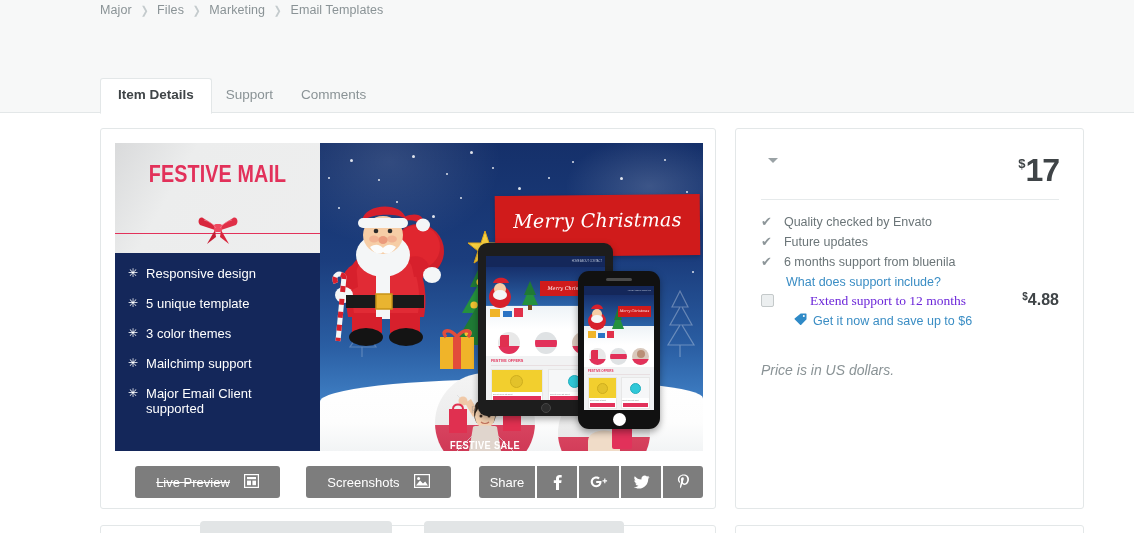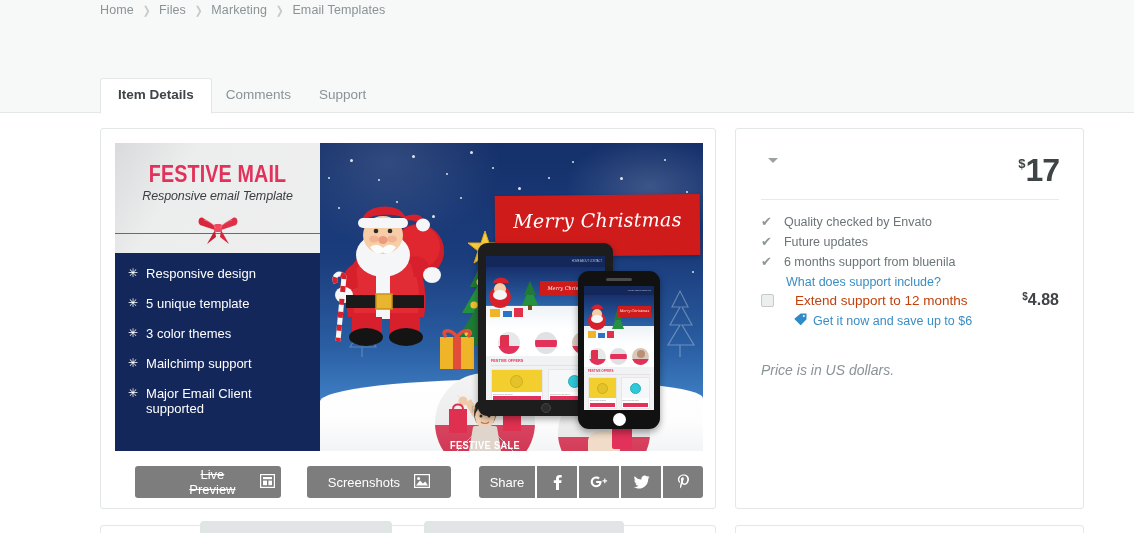--- a/index.html
+++ b/index.html
@@ -204,21 +204,21 @@
   
   .actions {
     position: absolute; left: 14px; top: 337px; width: 588px; height: 32px;
     display: flex; align-items: center;
   }
   .btn-grey {
     background: #7d7d7d; color: #ffffff; border: none; border-radius: 3px;
     height: 32px; display: inline-flex; align-items: center; justify-content: center;
     gap: 14px; font-size: 13px; cursor: pointer; font-family: "Liberation Sans", sans-serif;
   }
-  #live-preview-btn { width: 150px; margin-left: 20px; padding-left: 44px; }
+  #live-preview-btn { width: 150px; margin-left: 20px; }
   #live-preview-btn .lbl { text-decoration: line-through; }
   #screenshots-btn { width: 150px; margin-left: 26px; }
   .share-group { display: flex; margin-left: 28px; gap: 2px; }
   .share-lbl {
     background: #7d7d7d; color: #fff; height: 32px; width: 56px;
     display: inline-flex; align-items: center; justify-content: center;
     font-size: 13px; border-radius: 3px 0 0 3px;
   }
   .share-ico {
     background: #7d7d7d; color: #fff; height: 32px; width: 40px;
@@ -263,21 +263,21 @@
   }
 
   .extend-row {
     position: absolute; left: 25px; top: 162px; right: 24px; height: 22px;
     display: flex; align-items: flex-start;
   }
   .cbx {
     width: 13px; height: 13px; border: 1px solid #c4c9ca; background: #eceff0;
     border-radius: 2px; margin-top: 3px; cursor: pointer; flex: 0 0 auto;
   }
-  .extend-lbl { font-size: 13.5px; color: #c2410c; margin-left: 21px; line-height: 20px; }
+  .extend-lbl { font-size: 13.5px; color: #6d28d9; margin-left: 36px; line-height: 20px; font-family: Liberation Serif, serif; }
   .price-small {
     position: absolute; right: 0; top: 0; font-size: 16px; font-weight: bold; color: #3f4447;
   }
   .price-small .cur { font-size: 10px; vertical-align: 5px; }
   .save-link {
     position: absolute; left: 58px; top: 184px; font-size: 12.5px; color: #3a8dc4;
     cursor: pointer; display: flex; align-items: center; gap: 6px;
   }
   .tag-ico { color: #2f8ac7; font-size: 12px; }
 
@@ -319,44 +319,43 @@
   }
 </style>
 </head>
 <body>
 
 <div class="page">
 
   <div class="header-band"></div>
 
   <div class="breadcrumb">
-    <span class="crumb">Home</span>
+    <span class="crumb">Major</span>
     <span class="sep">❯</span>
     <span class="crumb">Files</span>
     <span class="sep">❯</span>
     <span class="crumb">Marketing</span>
     <span class="sep">❯</span>
     <span class="crumb">Email Templates</span>
   </div>
 
 
   <div class="tabs">
     <div class="tab active">Item Details</div>
+    <div class="tab">Support</div>
     <div class="tab">Comments</div>
-    <div class="tab">Support</div>
   </div>
 
   <div class="left-card">
 
     <div class="preview-wrap">
 
       <div class="promo-left">
         <div class="promo-head">
           <div class="brand-title">FESTIVE MAIL</div>
-          <div class="brand-sub">Responsive email Template</div>
           <div class="divider-line"></div>
           <div class="bow">
             <svg viewBox="0 0 42 36" width="42" height="36">
               <path d="M20 16 L6 7 C2 5 0 11 3 14 L18 19 Z" fill="#d8263c"></path>
               <path d="M22 16 L36 7 C40 5 42 11 39 14 L24 19 Z" fill="#e03048"></path>
               <path d="M18 19 L10 33 L19 26 Z" fill="#c51f34"></path>
               <path d="M24 19 L32 33 L23 26 Z" fill="#d8263c"></path>
               <rect x="17" y="13" width="8" height="8" rx="2" fill="#ef4a60"></rect>
               <path d="M7 9 C12 10 16 13 19 17" stroke="#f3778a" stroke-width="1" fill="none" opacity=".8"></path>
               <path d="M35 9 C30 10 26 13 23 17" stroke="#f3778a" stroke-width="1" fill="none" opacity=".8"></path>

